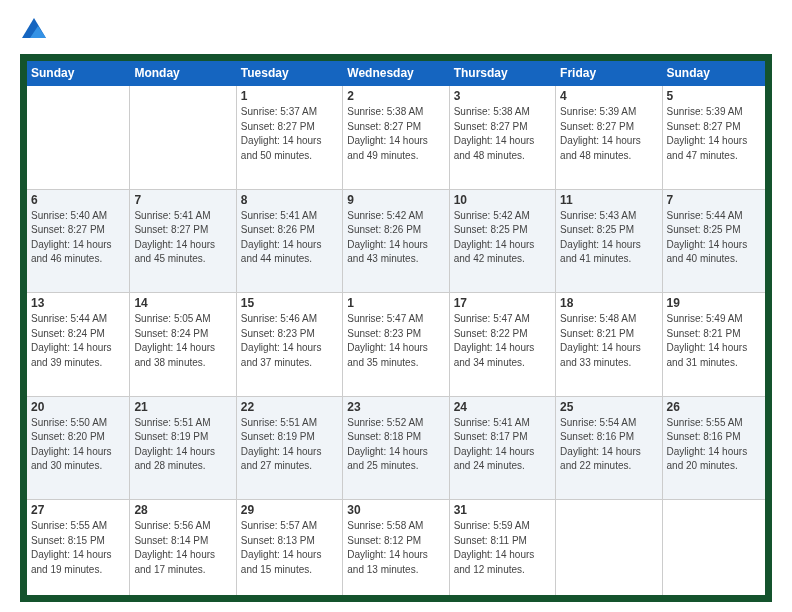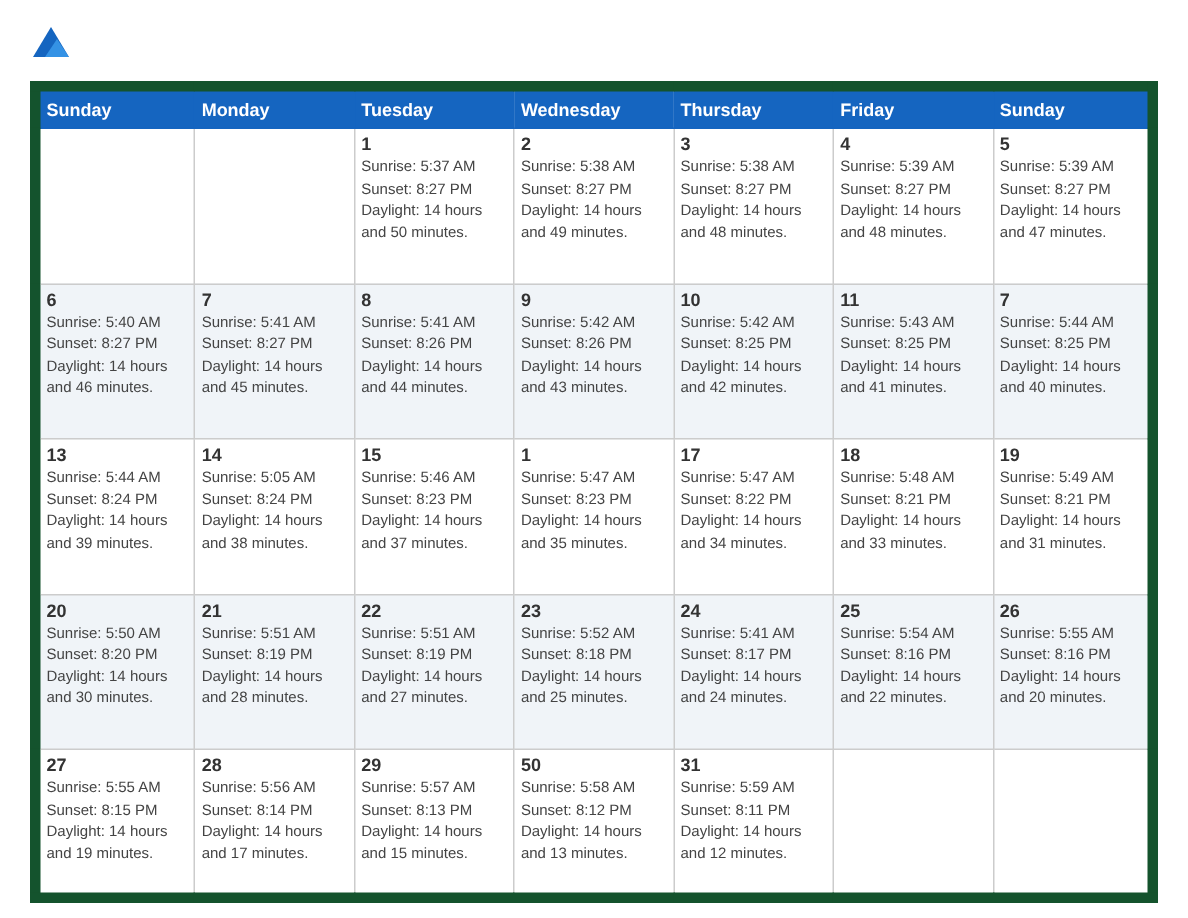--- a/index.html
+++ b/index.html
@@ -349,21 +349,21 @@
 and 17 minutes.</div>
           </td>
           <td>
             <span class="day-number">29</span>
             <div class="day-info" style="white-space: pre-line;">Sunrise: 5:57 AM
 Sunset: 8:13 PM
 Daylight: 14 hours
 and 15 minutes.</div>
           </td>
           <td>
-            <span class="day-number">50</span>
+            <span class="day-number">30</span>
             <div class="day-info" style="white-space: pre-line;">Sunrise: 5:58 AM
 Sunset: 8:12 PM
 Daylight: 14 hours
 and 13 minutes.</div>
           </td>
           <td>
             <span class="day-number">31</span>
             <div class="day-info" style="white-space: pre-line;">Sunrise: 5:59 AM
 Sunset: 8:11 PM
 Daylight: 14 hours

